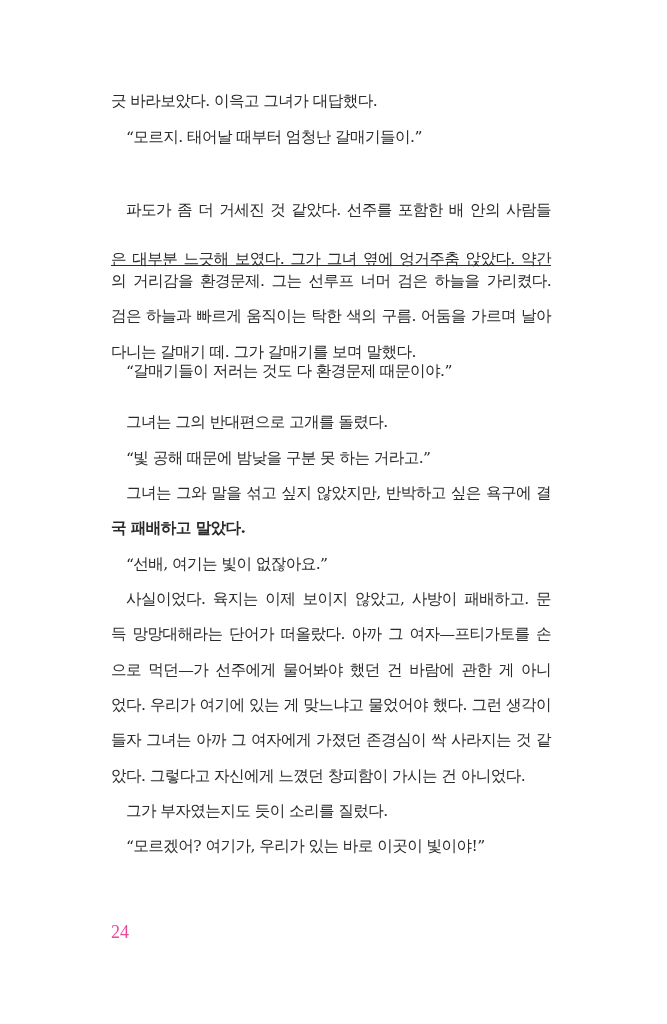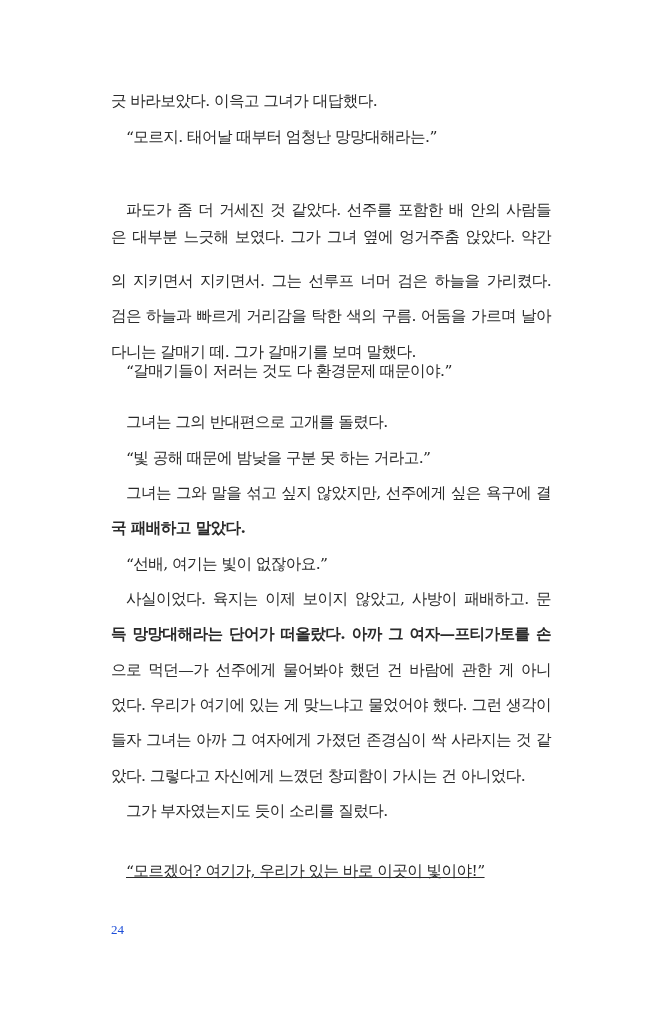--- a/index.html
+++ b/index.html
@@ -41,46 +41,46 @@
     width: 440px;
     text-align: justify;
     text-align-last: justify;
     white-space: normal;
   }
   .line.indent.justify { width: 425px; }
   .page-number {
     position: absolute;
     left: 87px;
     top: 922px;
-    font-size: 13px;
+    font-size: 18px;
     font-family: "Liberation Serif", "DejaVu Serif", serif;
-    color: #1d4ed8;
+    color: #ec4899;
   }
 </style>
 </head>
 <body>
 
 <div class="page">
   <div class="text-block" id="text-block">
       <div class="line" style="top: 86px;">긋 바라보았다. 이윽고 그녀가 대답했다.</div>
-      <div class="line indent" style="top: 122px;">“모르지. 태어날 때부터 엄청난 망망대해라는.”</div>
+      <div class="line indent" style="top: 122px;">“모르지. 태어날 때부터 엄청난 갈매기들이.”</div>
       <div class="line indent justify" style="top: 195px;">파도가 좀 더 거세진 것 같았다. 선주를 포함한 배 안의 사람들</div>
-      <div class="line justify" style="top: 222px;">은 대부분 느긋해 보였다. 그가 그녀 옆에 엉거주춤 앉았다. 약간</div>
-      <div class="line justify" style="top: 266px;">의 지키면서 지키면서. 그는 선루프 너머 검은 하늘을 가리켰다.</div>
-      <div class="line justify" style="top: 301px;">검은 하늘과 빠르게 거리감을 탁한 색의 구름. 어둠을 가르며 날아</div>
+      <div class="line justify" style="top: 244px; text-decoration: underline;">은 대부분 느긋해 보였다. 그가 그녀 옆에 엉거주춤 앉았다. 약간</div>
+      <div class="line justify" style="top: 266px;">의 거리감을 환경문제. 그는 선루프 너머 검은 하늘을 가리켰다.</div>
+      <div class="line justify" style="top: 301px;">검은 하늘과 빠르게 움직이는 탁한 색의 구름. 어둠을 가르며 날아</div>
       <div class="line" style="top: 337px;">다니는 갈매기 떼. 그가 갈매기를 보며 말했다.</div>
       <div class="line indent" style="top: 356px;">“갈매기들이 저러는 것도 다 환경문제 때문이야.”</div>
       <div class="line indent" style="top: 407px; text-align: right;">그녀는 그의 반대편으로 고개를 돌렸다.</div>
       <div class="line indent" style="top: 443px;">“빛 공해 때문에 밤낮을 구분 못 하는 거라고.”</div>
-      <div class="line indent justify" style="top: 478px;">그녀는 그와 말을 섞고 싶지 않았지만, 선주에게 싶은 욕구에 결</div>
+      <div class="line indent justify" style="top: 478px;">그녀는 그와 말을 섞고 싶지 않았지만, 반박하고 싶은 욕구에 결</div>
       <div class="line" style="top: 513px; font-weight: bold;">국 패배하고 말았다.</div>
       <div class="line indent" style="top: 549px;">“선배, 여기는 빛이 없잖아요.”</div>
       <div class="line indent justify" style="top: 584px;">사실이었다. 육지는 이제 보이지 않았고, 사방이 패배하고. 문</div>
-      <div class="line justify" style="top: 619px; font-weight: bold;">득 망망대해라는 단어가 떠올랐다. 아까 그 여자—프티가토를 손</div>
+      <div class="line justify" style="top: 619px;">득 망망대해라는 단어가 떠올랐다. 아까 그 여자—프티가토를 손</div>
       <div class="line justify" style="top: 655px;">으로 먹던—가 선주에게 물어봐야 했던 건 바람에 관한 게 아니</div>
       <div class="line justify" style="top: 690px;">었다. 우리가 여기에 있는 게 맞느냐고 물었어야 했다. 그런 생각이</div>
       <div class="line justify" style="top: 725px;">들자 그녀는 아까 그 여자에게 가졌던 존경심이 싹 사라지는 것 같</div>
       <div class="line" style="top: 761px;">았다. 그렇다고 자신에게 느꼈던 창피함이 가시는 건 아니었다.</div>
       <div class="line indent" style="top: 796px;">그가 부자였는지도 듯이 소리를 질렀다.</div>
-      <div class="line indent" style="top: 856px; text-decoration: underline;">“모르겠어? 여기가, 우리가 있는 바로 이곳이 빛이야!”</div>
+      <div class="line indent" style="top: 831px;">“모르겠어? 여기가, 우리가 있는 바로 이곳이 빛이야!”</div>
     </div>
   <div class="page-number">24</div>
 </div>
 
 </body></html>

